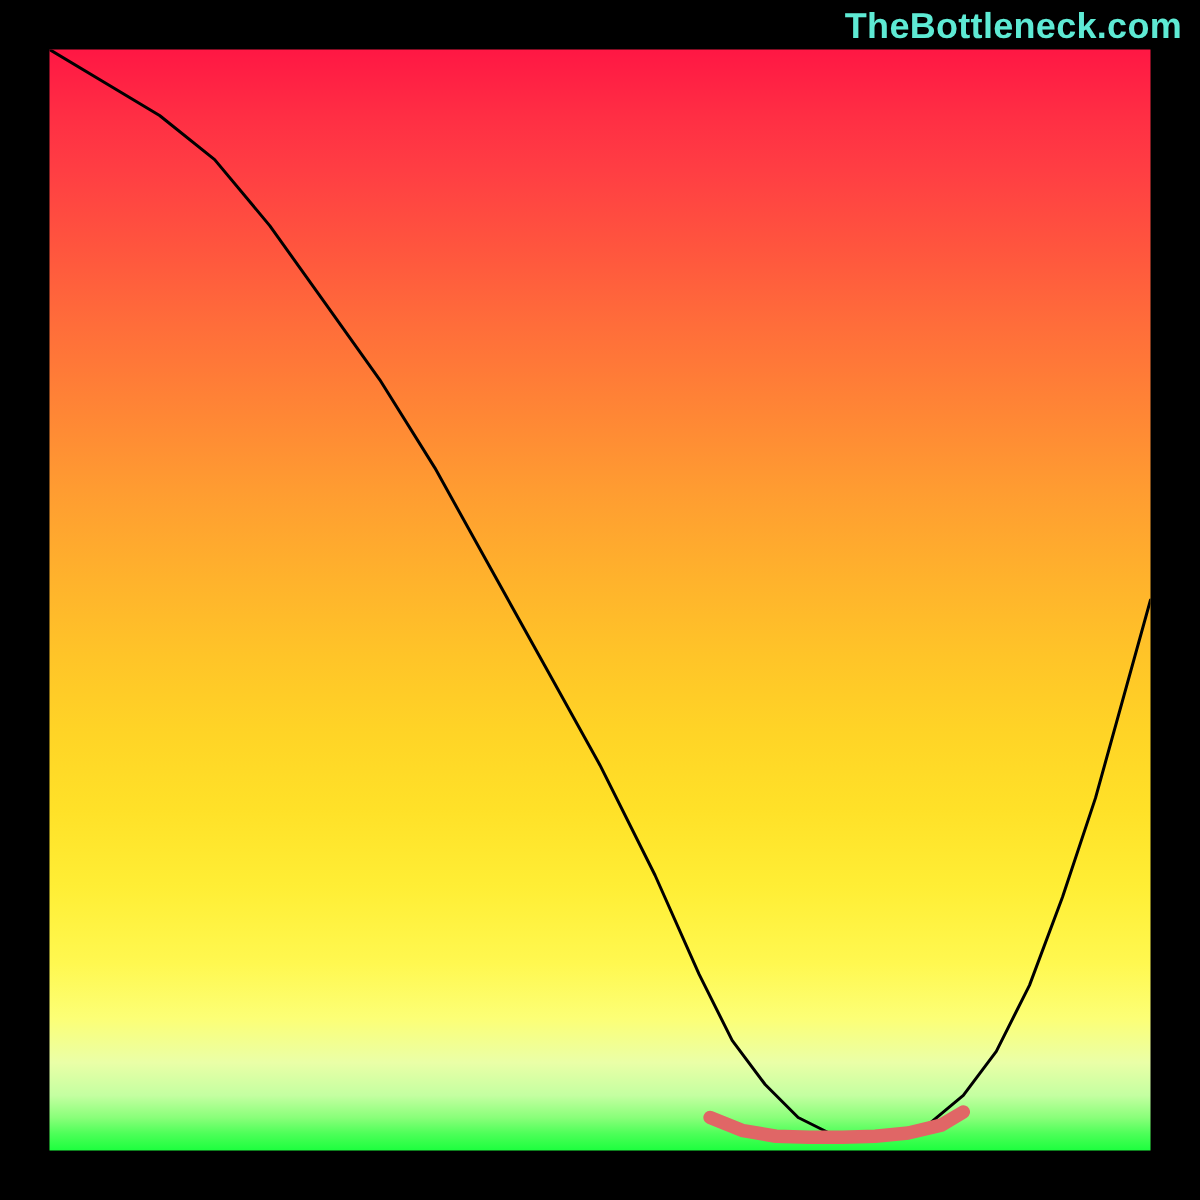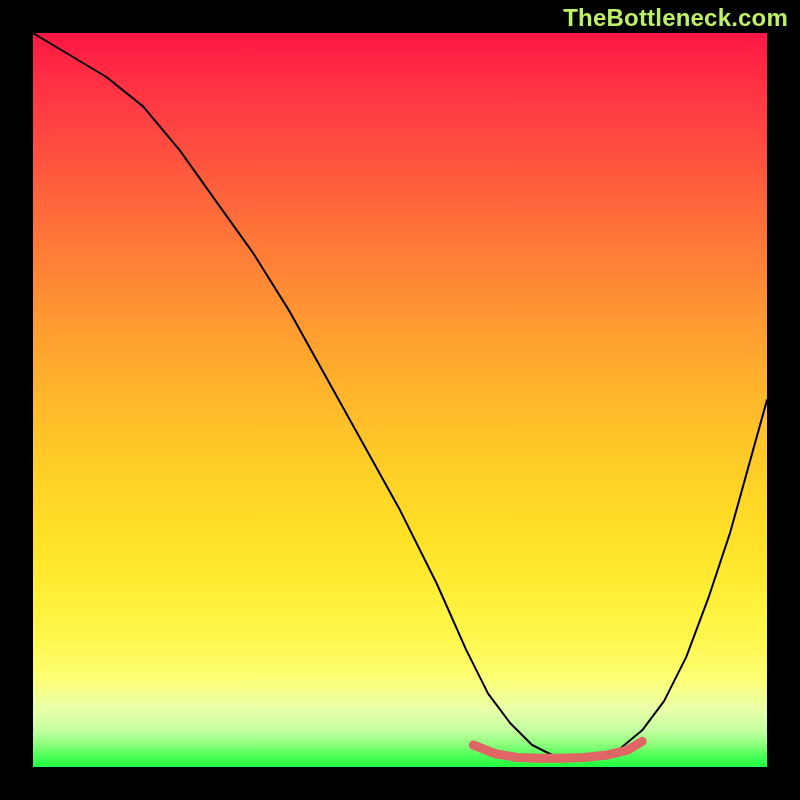--- a/index.html
+++ b/index.html
@@ -14,21 +14,21 @@
   .frame {
     position: relative;
     width: 800px;
     height: 800px;
     background: #000;
   }
   .watermark {
     position: absolute;
     top: 4px;
     right: 12px;
-    color: #bef264;
+    color: #5eead4;
     font-size: 24px;
     font-weight: 600;
     letter-spacing: 0.2px;
     z-index: 10;
     pointer-events: none;
   }
   .plot-area {
     position: absolute;
     left: 33px;
     top: 33px;

